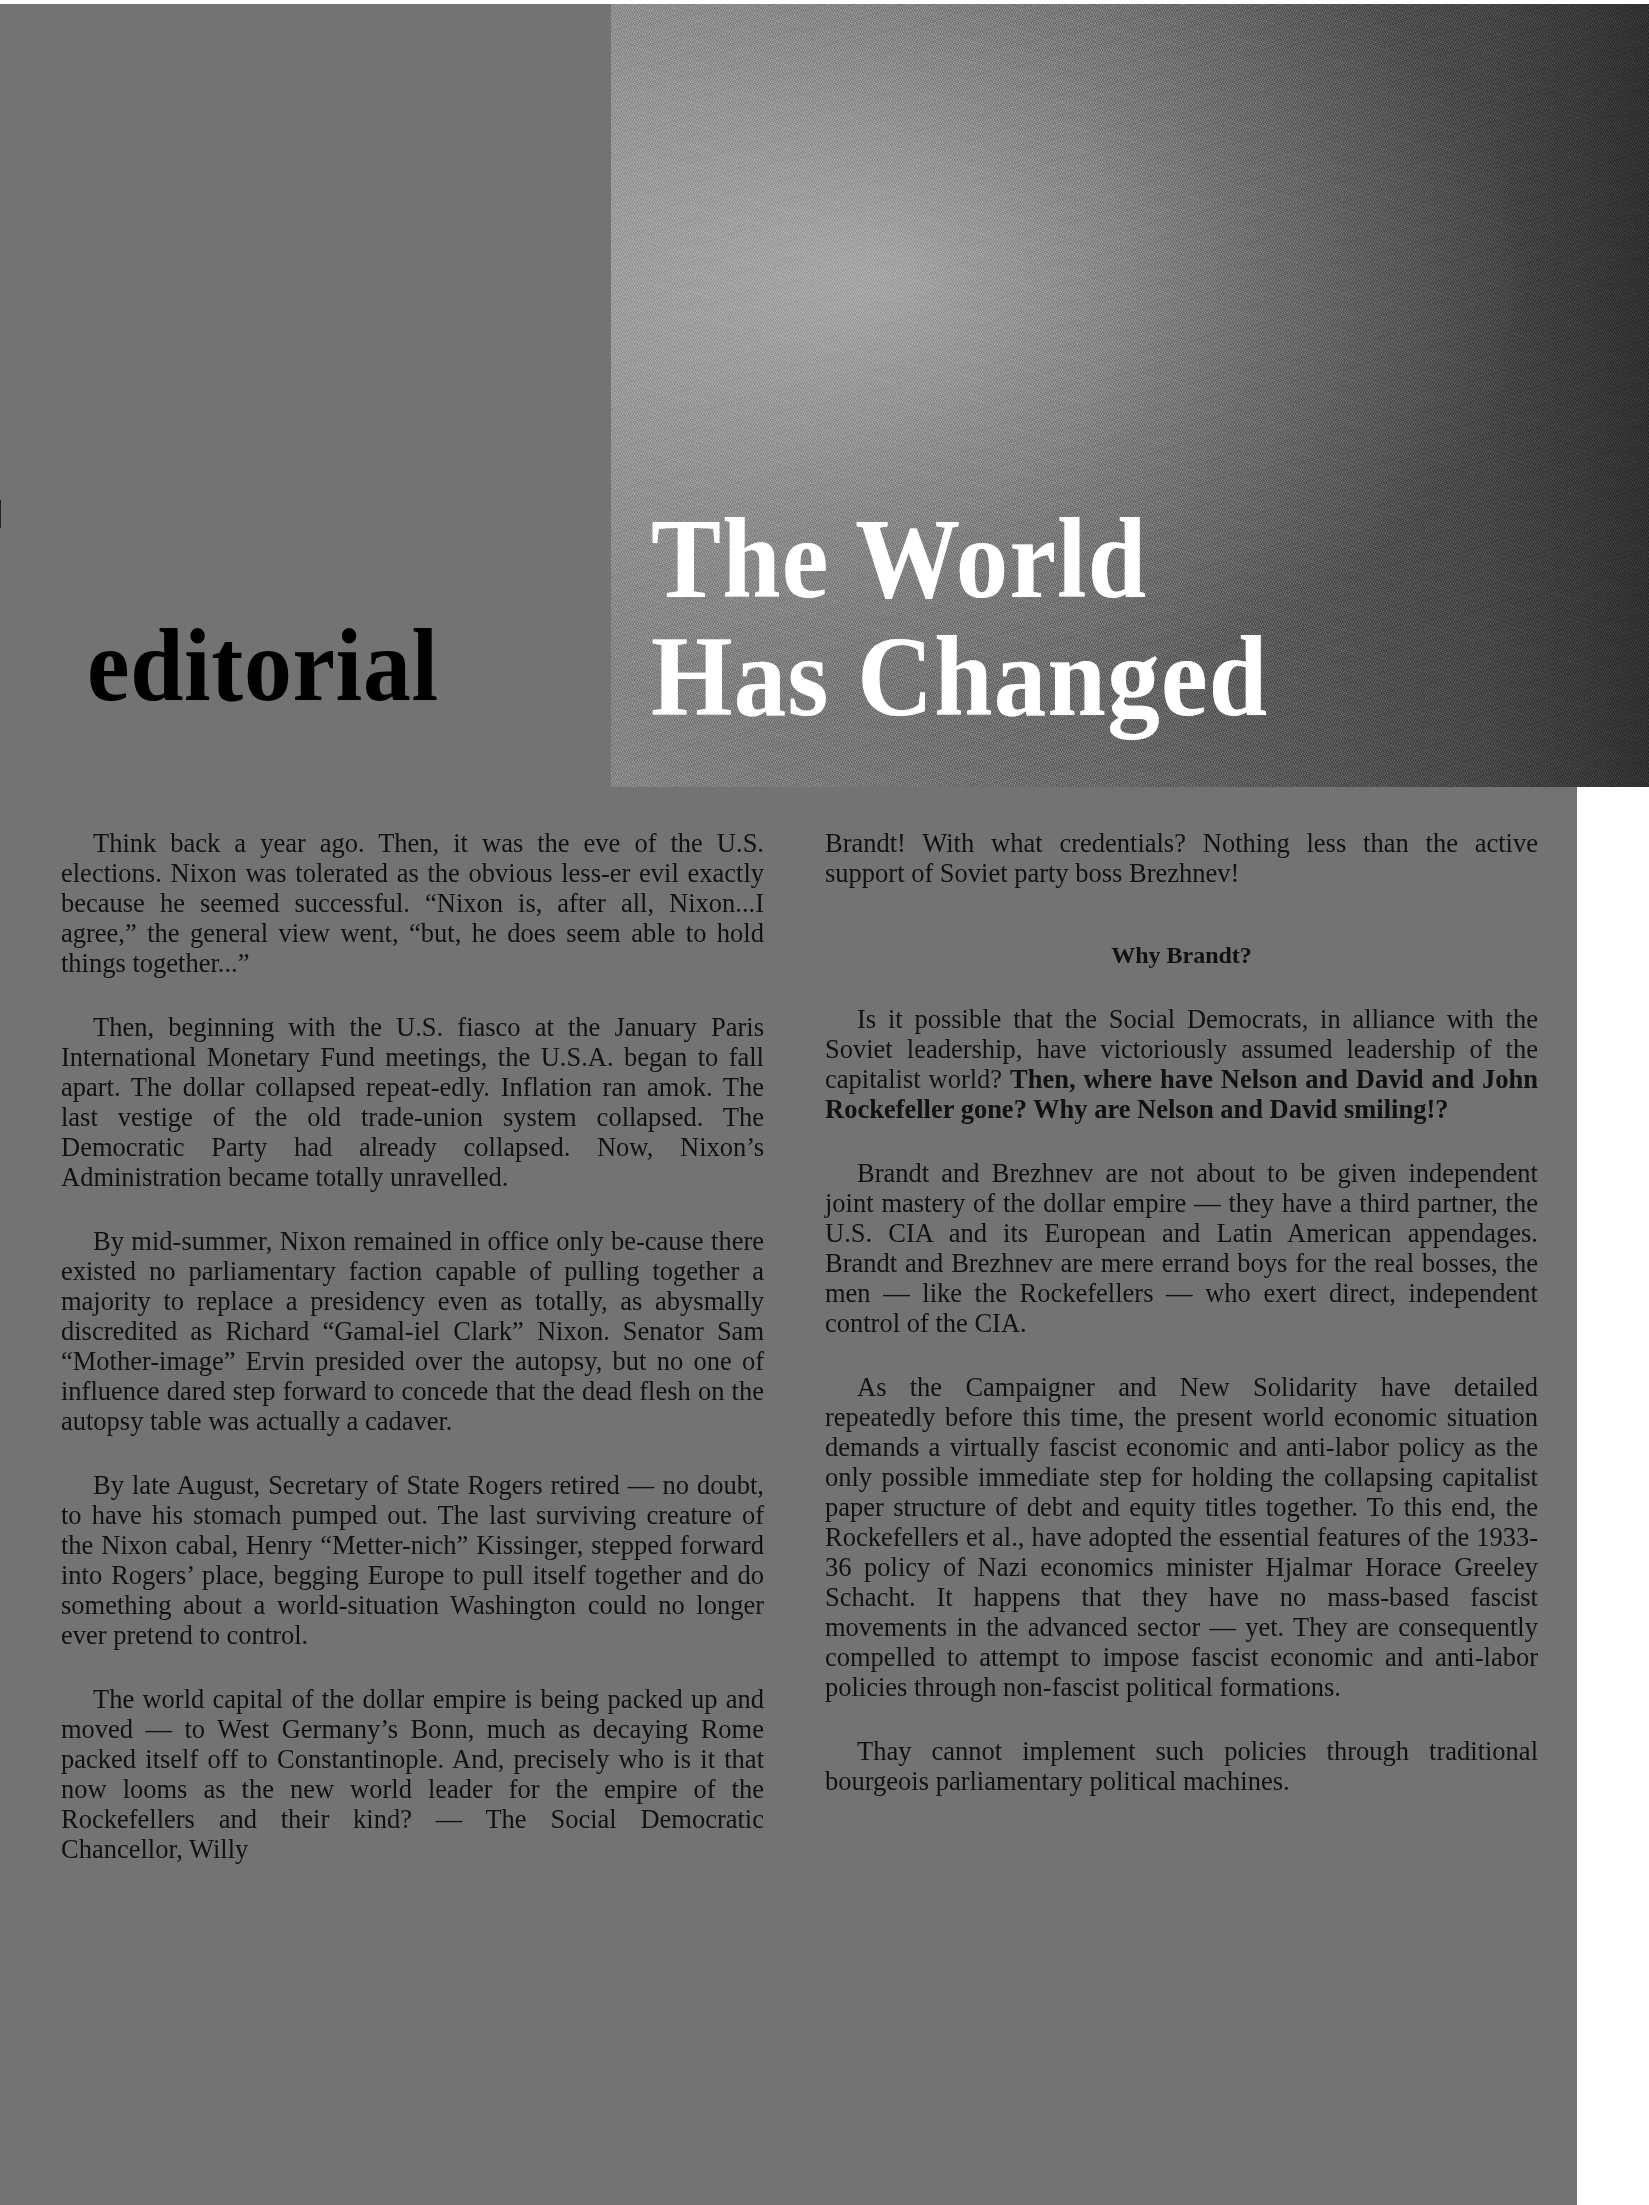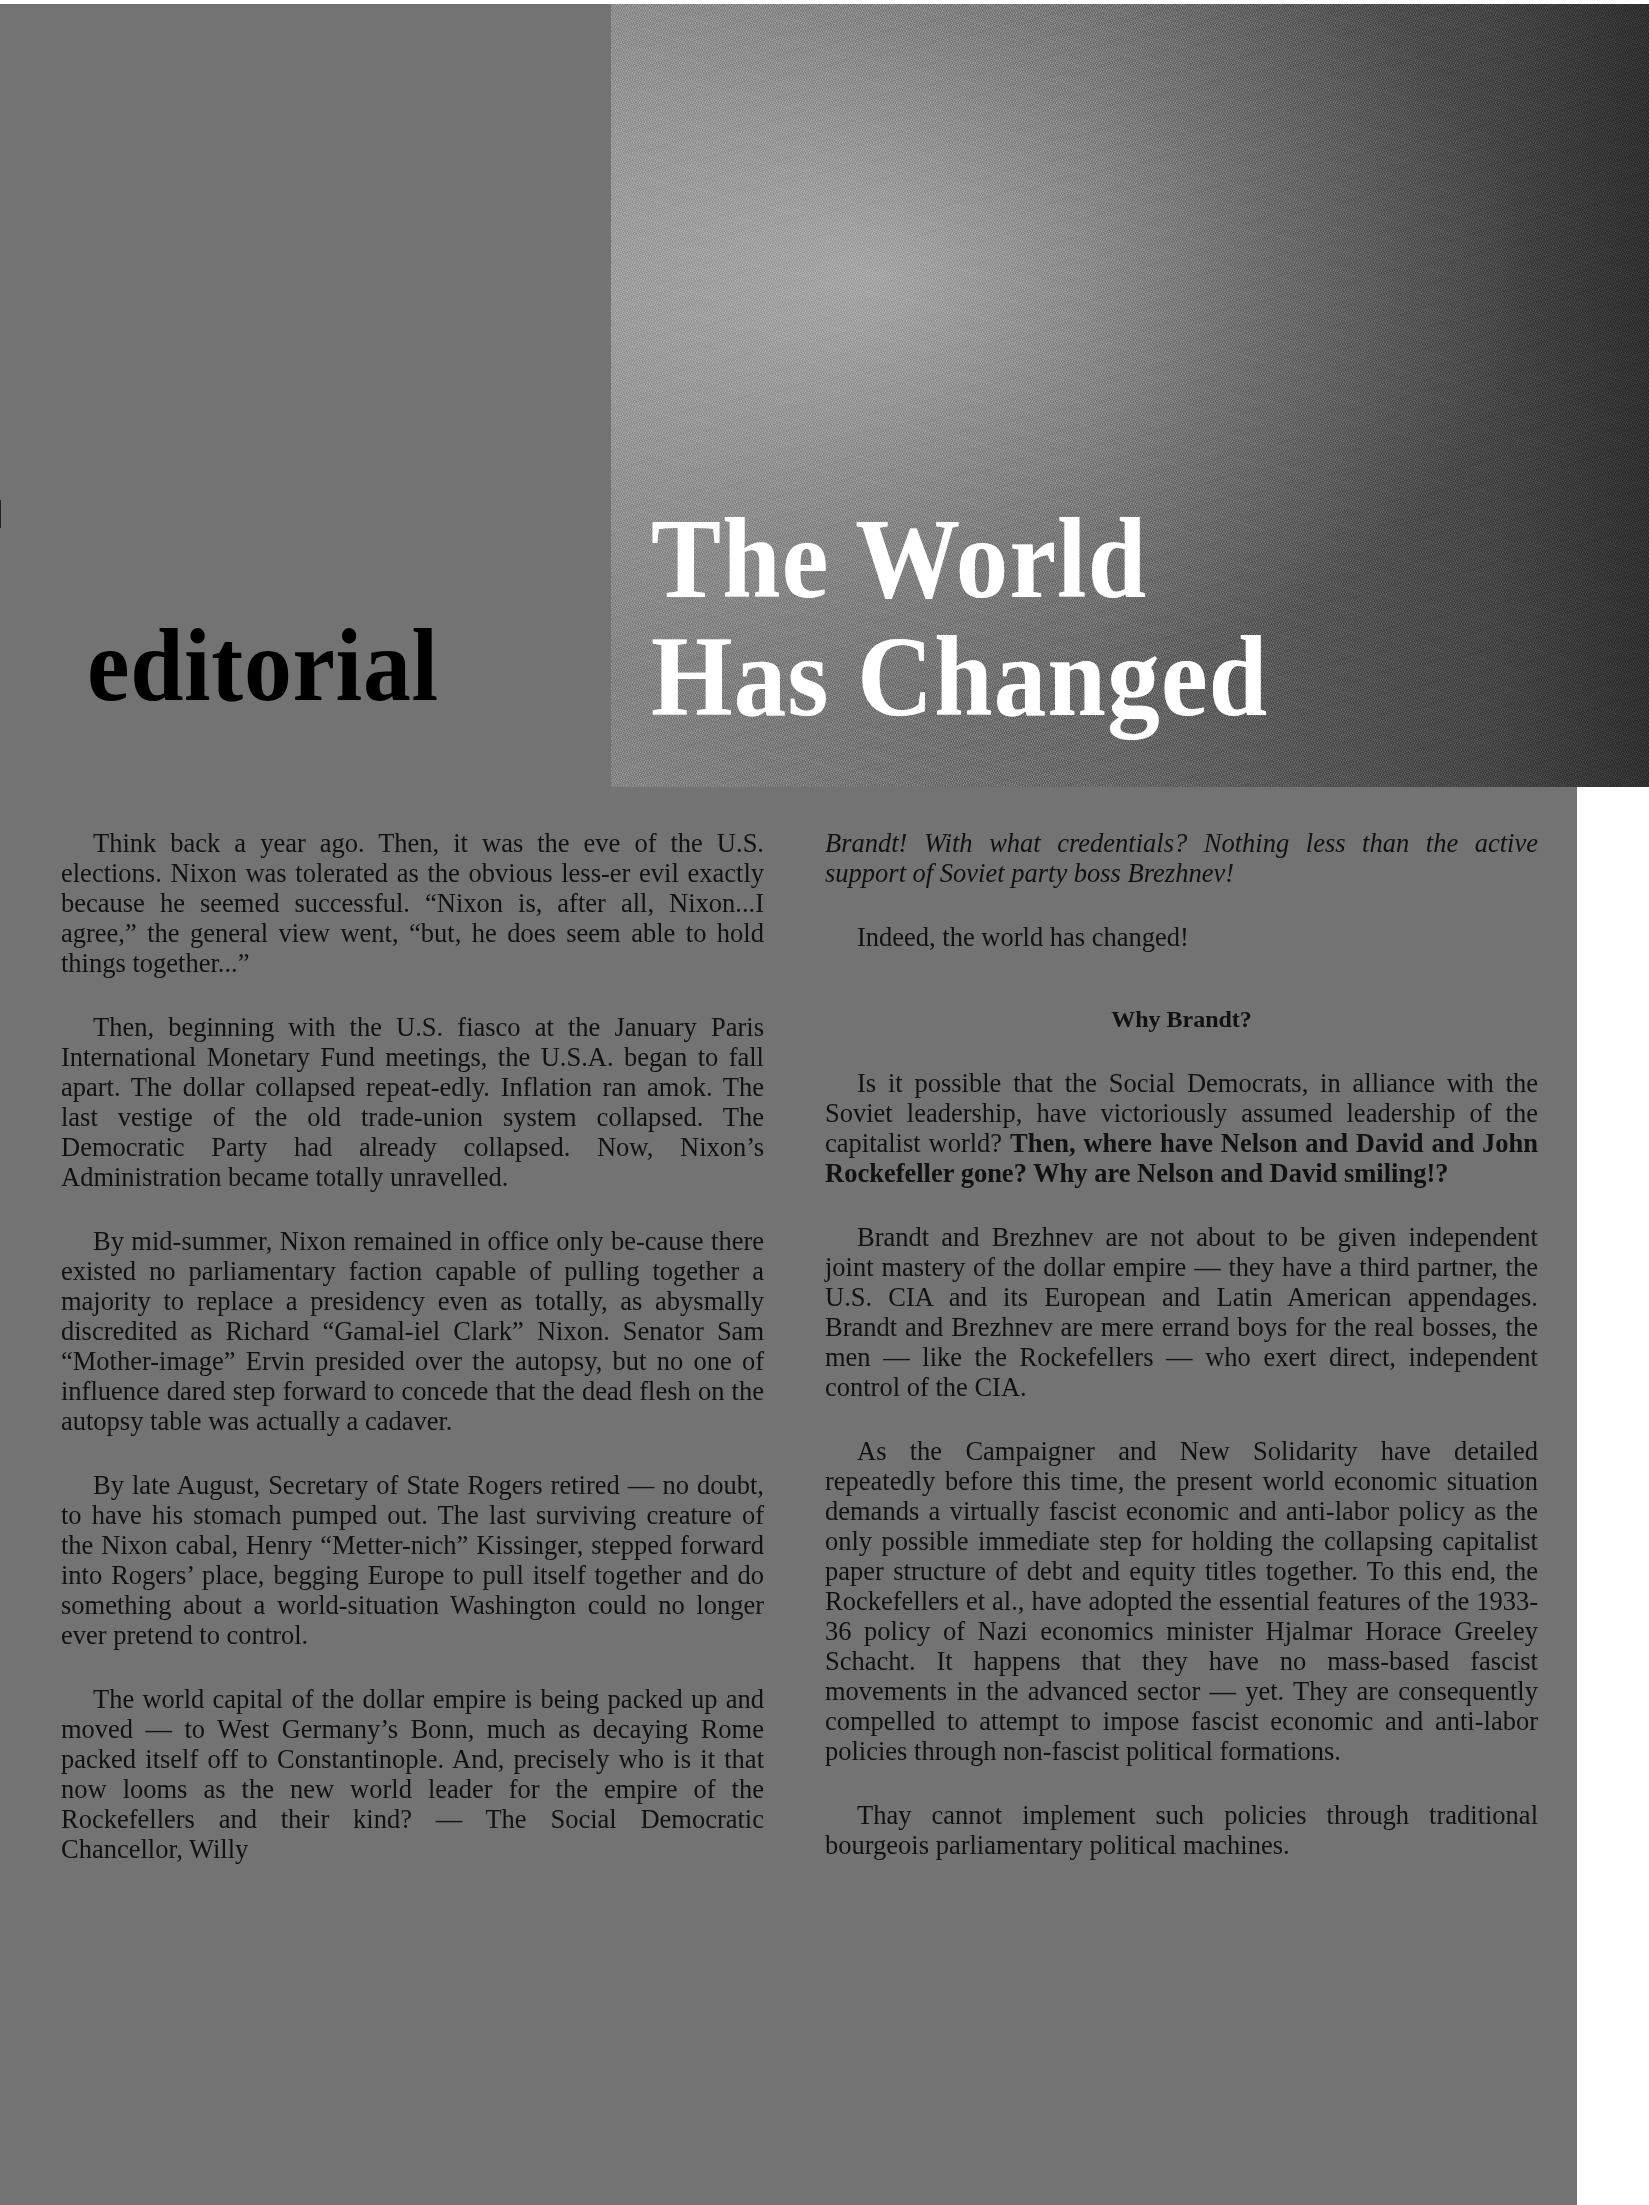--- a/index.html
+++ b/index.html
@@ -75,21 +75,21 @@
       text-align: justify;
       color: #111111;
     }
     .col-left { left: 61px; width: 703px; }
     .col-right { left: 825px; width: 713px; }
     .col p {
       margin: 0 0 34px 0;
       text-indent: 32px;
       hyphens: manual;
     }
-    .col p.noindent { text-indent: 0; font-style: italic; }
+    .col p.noindent { text-indent: 0; }
     .col h3 {
       margin: 52px 0 34px 0;
       font-size: 24px;
       font-weight: bold;
       text-align: center;
       line-height: 30px;
     }
     .col strong { font-weight: bold; margin-top: 11px; }
     .edge-mark {
       position: absolute;
@@ -115,21 +115,20 @@
   <div class="col col-left">
     <p>Think back a year ago. Then, it was the eve of the U.S. elections. Nixon was tolerated as the obvious less-er evil exactly because he seemed successful. “Nixon is, after all, Nixon...I agree,” the general view went, “but, he does seem able to hold things together...”</p>
     <p>Then, beginning with the U.S. fiasco at the January Paris International Monetary Fund meetings, the U.S.A. began to fall apart. The dollar collapsed repeat-edly. Inflation ran amok. The last vestige of the old trade-union system collapsed. The Democratic Party had already collapsed. Now, Nixon’s Administration became totally unravelled.</p>
     <p>By mid-summer, Nixon remained in office only be-cause there existed no parliamentary faction capable of pulling together a majority to replace a presidency even as totally, as abysmally discredited as Richard “Gamal-iel Clark” Nixon. Senator Sam “Mother-image” Ervin presided over the autopsy, but no one of influence dared step forward to concede that the dead flesh on the autopsy table was actually a cadaver.</p>
     <p>By late August, Secretary of State Rogers retired — no doubt, to have his stomach pumped out. The last surviving creature of the Nixon cabal, Henry “Metter-nich” Kissinger, stepped forward into Rogers’ place, begging Europe to pull itself together and do something about a world-situation Washington could no longer ever pretend to control.</p>
     <p>The world capital of the dollar empire is being packed up and moved — to West Germany’s Bonn, much as decaying Rome packed itself off to Constantinople. And, precisely who is it that now looms as the new world leader for the empire of the Rockefellers and their kind? — The Social Democratic Chancellor, Willy</p>
   </div>
 
   <div class="col col-right">
     <p class="noindent">Brandt! With what credentials? Nothing less than the active support of Soviet party boss Brezhnev!</p>
-    <p>Indeed, the world has changed!</p>
     <h3>Why Brandt?</h3>
     <p><span>Is it possible that the Social Democrats, in alliance with the Soviet leadership, have victoriously assumed leadership of the capitalist world? </span><strong>Then, where have Nelson and David and John Rockefeller gone? Why are Nelson and David smiling!?</strong></p>
     <p>Brandt and Brezhnev are not about to be given independent joint mastery of the dollar empire — they have a third partner, the U.S. CIA and its European and Latin American appendages. Brandt and Brezhnev are mere errand boys for the real bosses, the men — like the Rockefellers — who exert direct, independent control of the CIA.</p>
     <p>As the Campaigner and New Solidarity have detailed repeatedly before this time, the present world economic situation demands a virtually fascist economic and anti-labor policy as the only possible immediate step for holding the collapsing capitalist paper structure of debt and equity titles together. To this end, the Rockefellers et al., have adopted the essential features of the 1933-36 policy of Nazi economics minister Hjalmar Horace Greeley Schacht. It happens that they have no mass-based fascist movements in the advanced sector — yet. They are consequently compelled to attempt to impose fascist economic and anti-labor policies through non-fascist political formations.</p>
     <p>Thay cannot implement such policies through traditional bourgeois parliamentary political machines.</p>
   </div>
 
   <div class="edge-mark" style="top:496px;height:27.6px;"></div>
 </div>
 

